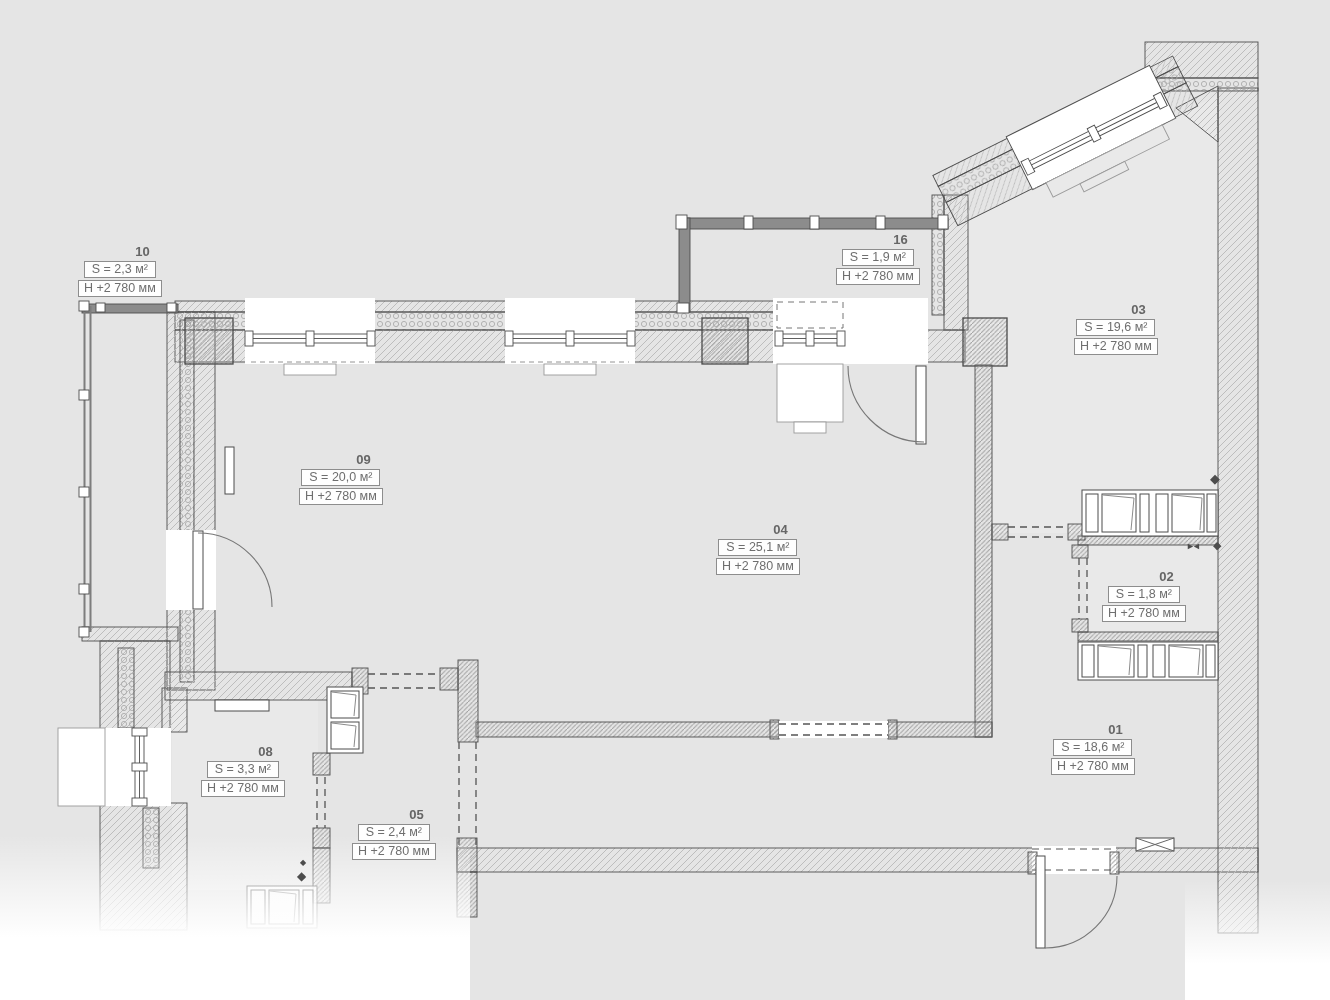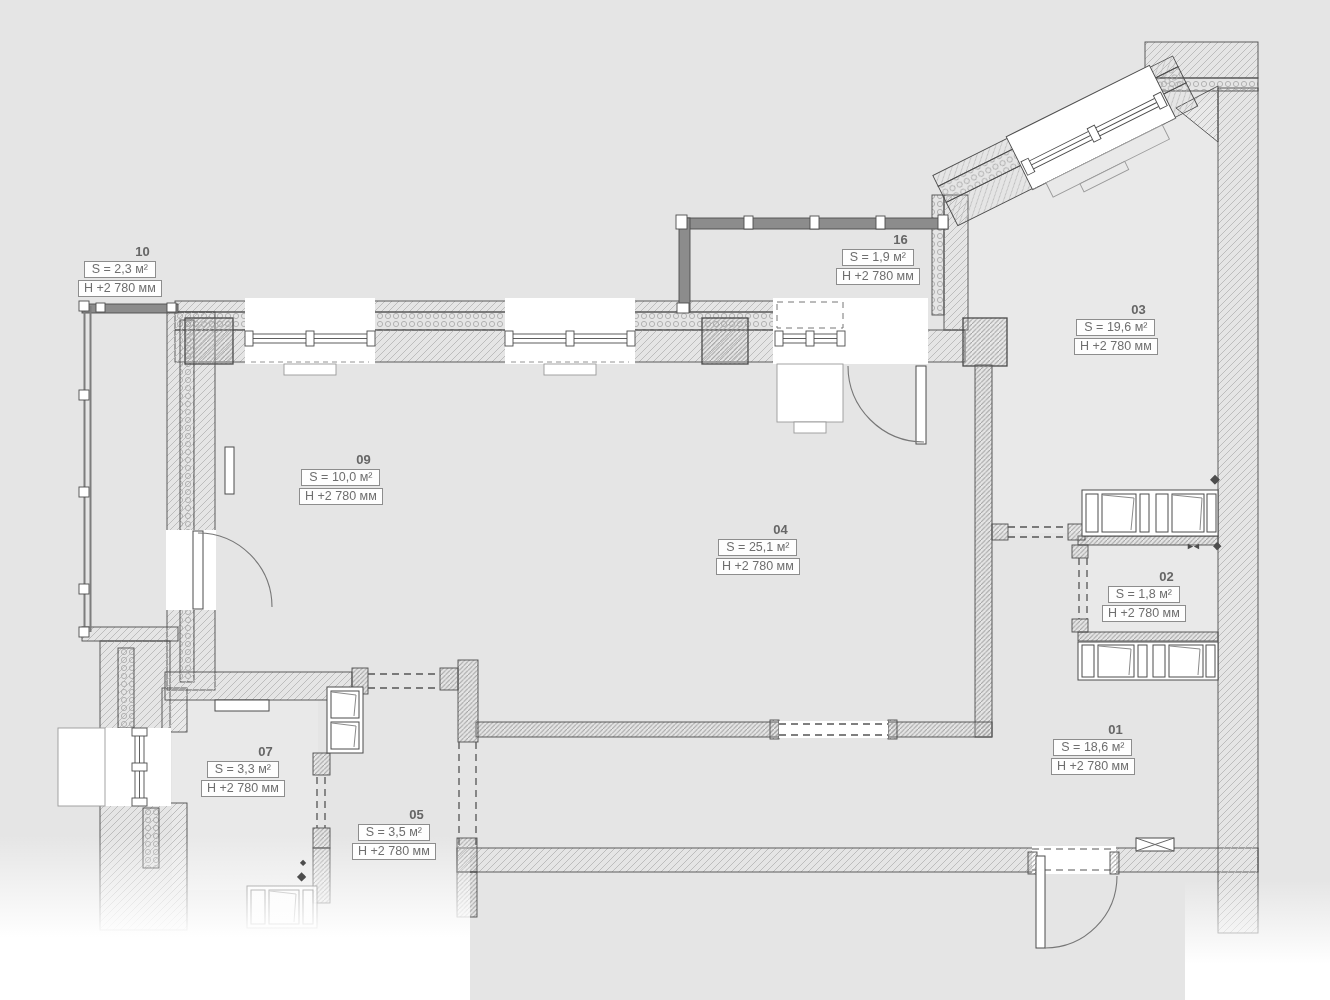--- a/index.html
+++ b/index.html
@@ -320,21 +320,21 @@
 <div class="lbl" style="left:1074px;top:302px">
   <div class="num">03</div>
   <div class="bx">
         <div class="r1">S = 19,6 м²</div>
   <div class="r2">H +2 780 мм</div>
       </div>
 </div>
 <div class="lbl" style="left:299px;top:452px">
   <div class="num">09</div>
   <div class="bx">
-        <div class="r1">S = 10,0 м²</div>
+        <div class="r1">S = 20,0 м²</div>
   <div class="r2">H +2 780 мм</div>
       </div>
 </div>
 <div class="lbl" style="left:716px;top:522px">
   <div class="num">04</div>
   <div class="bx">
         <div class="r1">S = 25,1 м²</div>
   <div class="r2">H +2 780 мм</div>
       </div>
 </div>
@@ -346,30 +346,30 @@
       </div>
 </div>
 <div class="lbl" style="left:1051px;top:722px">
   <div class="num">01</div>
   <div class="bx">
         <div class="r1">S = 18,6 м²</div>
   <div class="r2">H +2 780 мм</div>
       </div>
 </div>
 <div class="lbl" style="left:201px;top:744px">
-  <div class="num">07</div>
+  <div class="num">08</div>
   <div class="bx">
         <div class="r1">S = 3,3 м²</div>
   <div class="r2">H +2 780 мм</div>
       </div>
 </div>
 <div class="lbl" style="left:352px;top:807px">
   <div class="num">05</div>
   <div class="bx">
-        <div class="r1">S = 3,5 м²</div>
+        <div class="r1">S = 2,4 м²</div>
   <div class="r2">H +2 780 мм</div>
       </div>
 </div>
 
 <span class="ico" style="left:1210px;top:472px;font-size:13px">◆</span>
 <span class="ico valve" style="left:1186px;top:542px;font-size:9px">►◄</span>
 <span class="ico" style="left:1213px;top:540px;font-size:11px">◆</span>
 <span class="ico" style="left:300px;top:859px;font-size:8px">◆</span>
 <span class="ico" style="left:297px;top:870px;font-size:12px">◆</span>
 

